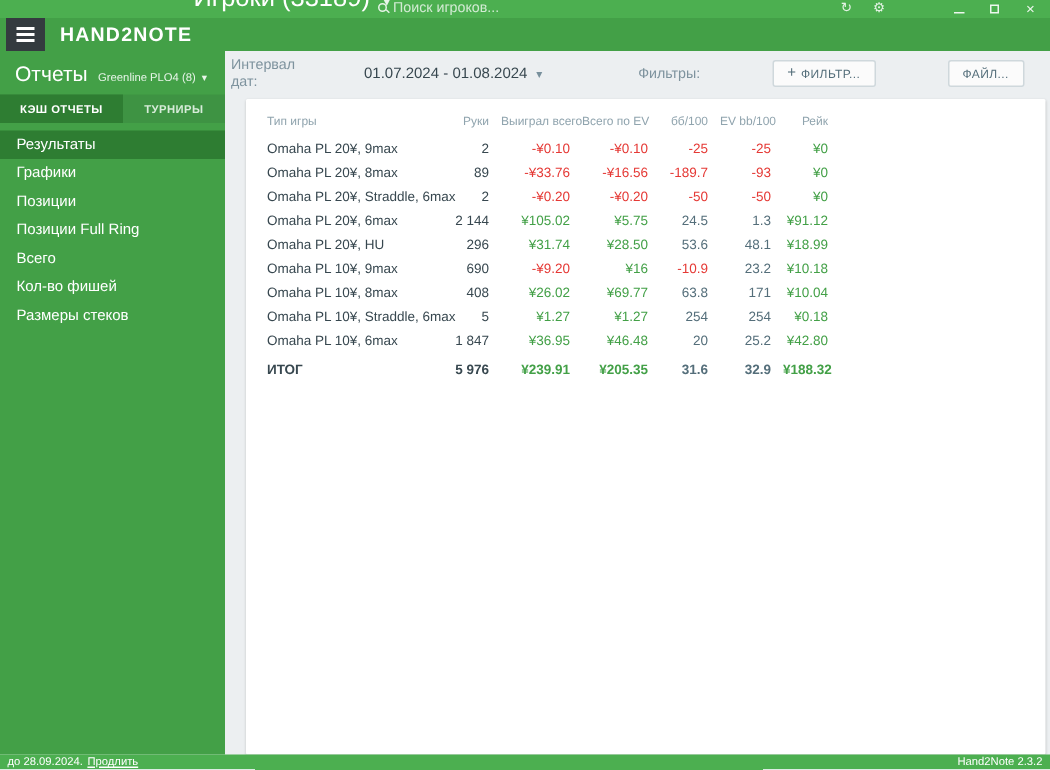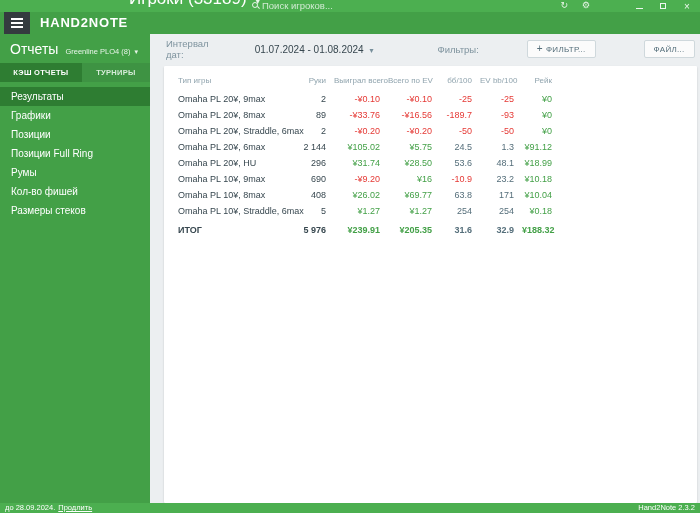--- a/index.html
+++ b/index.html
@@ -38,21 +38,21 @@
   .caret2{font-size:7px;margin-left:2px;}
   .sb-tabs{display:flex;height:19px;background:#3e9343;}
   .sb-tab{flex:1;display:flex;align-items:center;justify-content:center;font-size:7.5px;font-weight:bold;color:#d7ecd9;cursor:pointer;letter-spacing:.3px;white-space:nowrap;}
   .sb-tab.active{background:#2e7d32;color:#fff;flex:1.2;}
   .sb-menu{padding-top:5px;}
   .sb-item{height:19px;line-height:19px;padding-left:11px;font-size:10px;color:#fff;cursor:pointer;white-space:nowrap;}
   .sb-item.active{background:#2e7d32;}
 
   
   .main{position:absolute;left:150px;top:34px;right:0;bottom:10px;display:flex;flex-direction:column;}
-  .toolbar{height:30px;display:flex;align-items:center;padding-left:16px;flex:0 0 auto;gap:40px;}
+  .toolbar{height:30px;display:flex;align-items:center;padding-left:4px;flex:0 0 auto;gap:40px;}
   .lbl{font-size:9.5px;color:#7e939e;}
   .date-range{font-size:10px;color:#37474f;margin-left:6px;cursor:pointer;white-space:nowrap;}
   .caret3{font-size:8px;color:#78909c;margin-left:3px;}
   .filters{margin-left:24px;}
   .btn{margin-left:8px;background:#fbfbfb;border:1px solid #cfd8dc;border-radius:2px;font-size:8px;color:#546e7a;padding:3.5px 9px;font-family:inherit;cursor:pointer;letter-spacing:.3px;display:flex;align-items:center;gap:3px;}
   .plus{font-size:10px;line-height:6px;}
   .brandlink{margin-left:14px;display:flex;align-items:center;gap:4px;color:#43a047;font-size:9px;font-weight:bold;cursor:pointer;letter-spacing:.2px;}
   .h2n-logo{width:11px;height:11px;background:#43a047;color:#fff;border-radius:2px;display:flex;align-items:center;justify-content:center;font-size:8px;font-weight:bold;}
 
   .panel{flex:1;background:#fff;margin:2px 3px 0 14px;box-shadow:0 1px 2px rgba(0,0,0,.18);border-radius:1px;padding:8px 10px;overflow:hidden;}
@@ -123,21 +123,21 @@
     </div>
     <div class="sb-tabs">
         <div class="sb-tab active">КЭШ ОТЧЕТЫ</div>
         <div class="sb-tab">ТУРНИРЫ</div>
       </div>
     <nav class="sb-menu">
         <div class="sb-item active">Результаты</div>
         <div class="sb-item">Графики</div>
         <div class="sb-item">Позиции</div>
         <div class="sb-item">Позиции Full Ring</div>
-        <div class="sb-item">Румы</div>
+        <div class="sb-item">Всего</div>
         <div class="sb-item">Кол-во фишей</div>
         <div class="sb-item">Размеры стеков</div>
       </nav>
   </aside>
 
   <main class="main">
     <div class="toolbar">
       <span class="lbl">Интервал дат:</span>
       <span class="date-range">
         <span>01.07.2024 - 01.08.2024</span>
@@ -235,20 +235,29 @@
             </tr>
             <tr>
               <td class="">Omaha PL 10¥, Straddle, 6max</td>
               <td class="">5</td>
               <td class="pos">¥1.27</td>
               <td class="pos">¥1.27</td>
               <td class="neutral">254</td>
               <td class="neutral">254</td>
               <td class="pos">¥0.18</td>
             </tr>
+            <tr>
+              <td class="">Omaha PL 10¥, 6max</td>
+              <td class="">1 847</td>
+              <td class="pos">¥36.95</td>
+              <td class="pos">¥46.48</td>
+              <td class="neutral">20</td>
+              <td class="neutral">25.2</td>
+              <td class="pos">¥42.80</td>
+            </tr>
             <tr class="total">
               <td class="">ИТОГ</td>
               <td class="">5 976</td>
               <td class="pos">¥239.91</td>
               <td class="pos">¥205.35</td>
               <td class="neutral">31.6</td>
               <td class="neutral">32.9</td>
               <td class="pos">¥188.32</td>
             </tr>
           </tbody>

